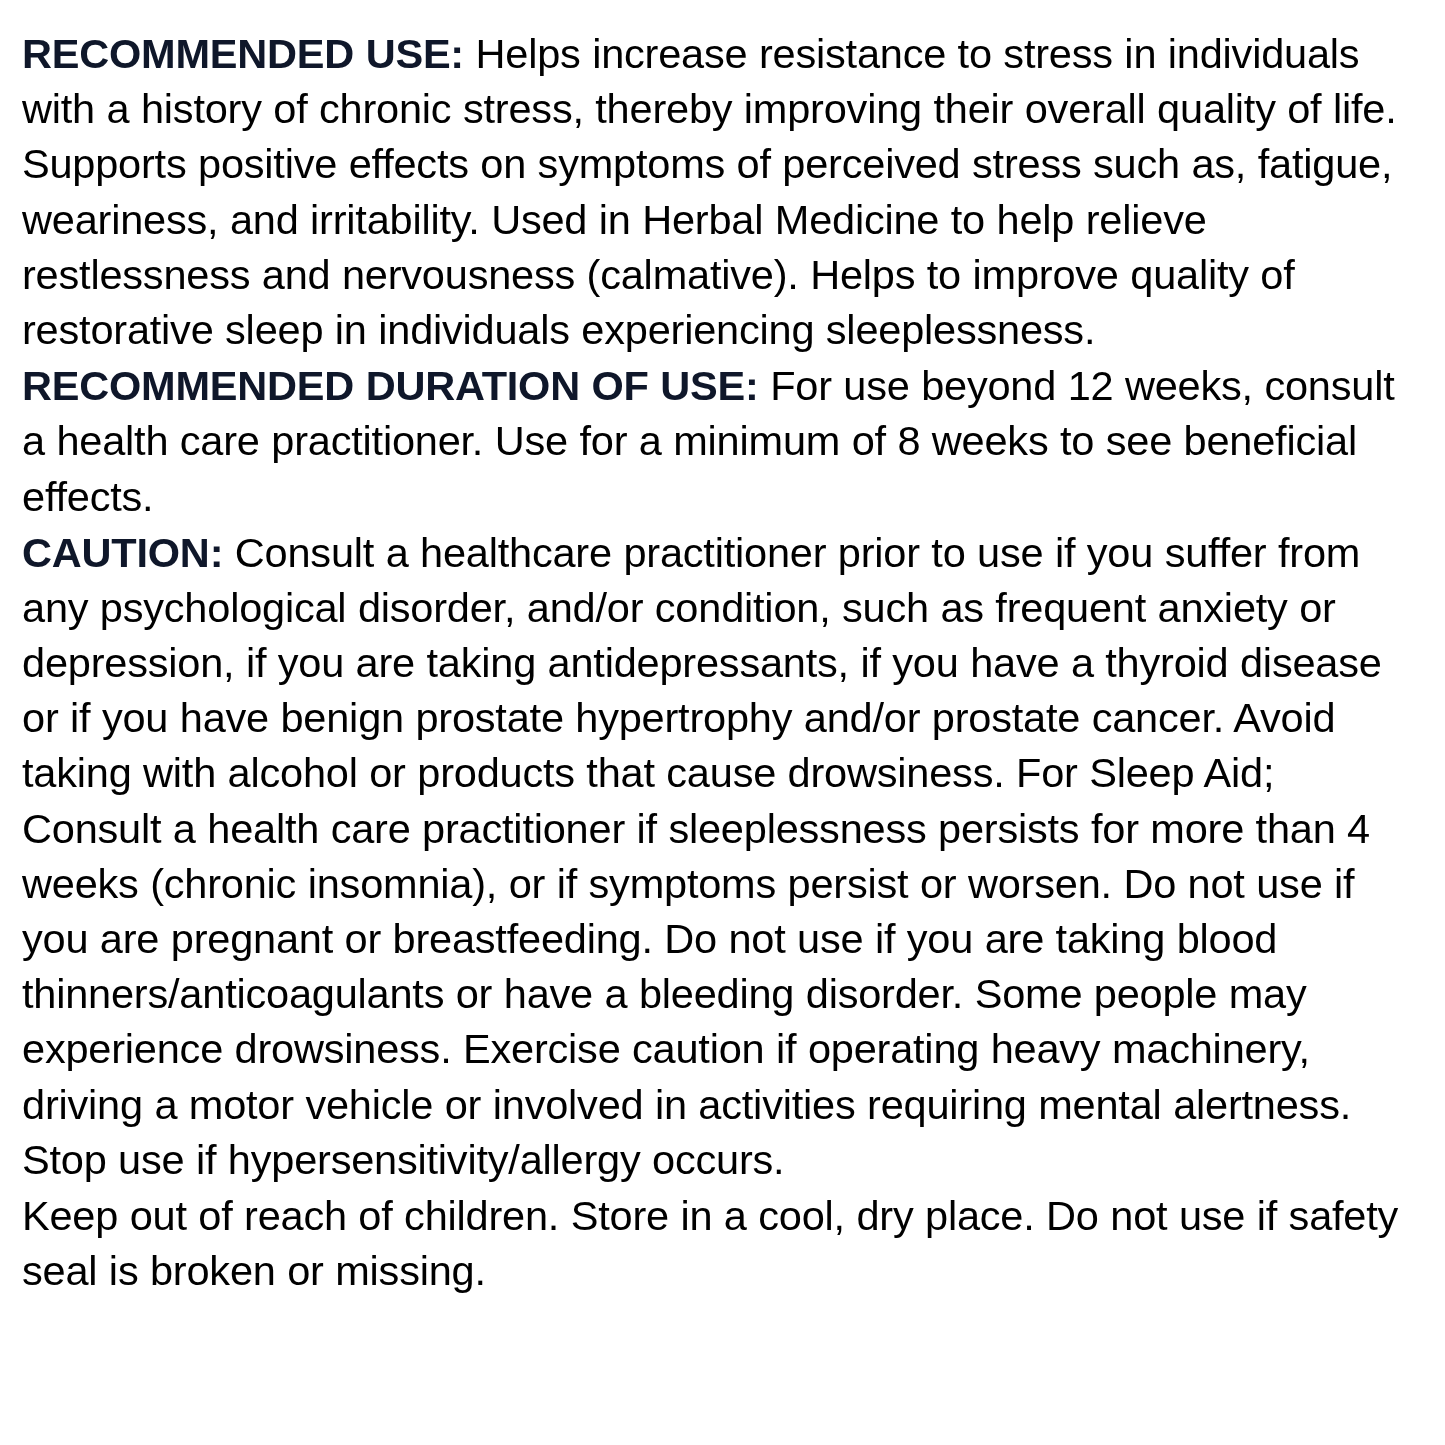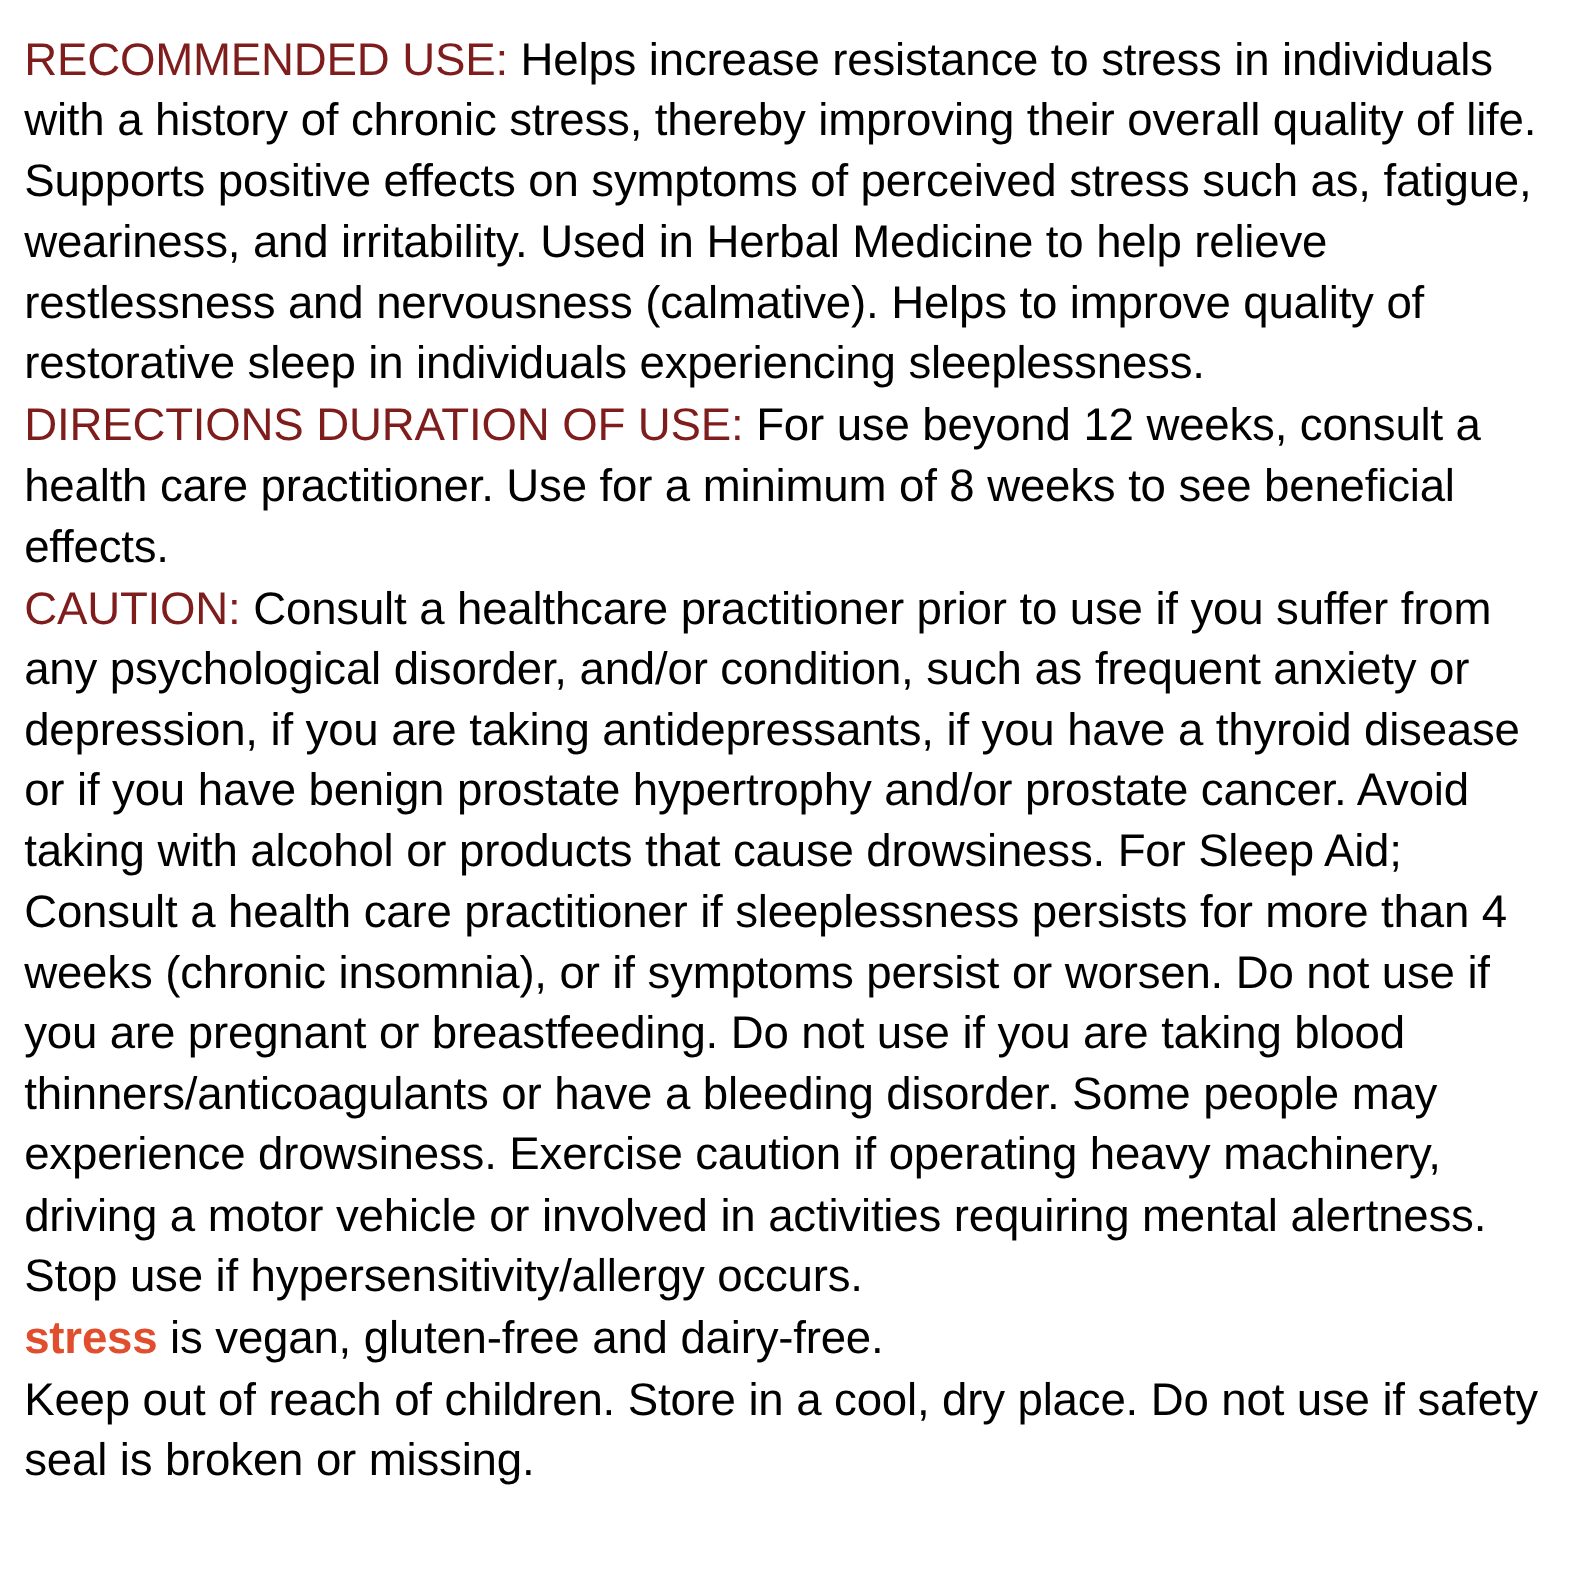--- a/index.html
+++ b/index.html
@@ -24,22 +24,22 @@
   .para {
     font-size: 41.5px;
     line-height: 1.33;
     letter-spacing: -0.2px;
     color: #111111;
     margin: 0 0 1px 0;
     text-align: left;
     word-spacing: 0.2px;
   }
   .heading {
-    color: #7f1d1d;
-    font-weight: normal;
+    color: #0f172a;
+    font-weight: bold;
   }
   .brandword {
     color: #e04e2e;
     font-weight: bold;
   }
   .body-text {
     color: #000000;
     font-weight: normal;
   }
 </style>
@@ -47,28 +47,25 @@
 <body>
 
 <div class="label-panel">
 
   <p class="para">
     <span class="heading">RECOMMENDED USE:</span><span class="body-text"> Helps increase resistance to stress in individuals with a history of chronic stress, thereby improving their overall quality of life. Supports positive effects on symptoms of perceived stress such as, fatigue, weariness, and irritability. Used in Herbal Medicine to help relieve restlessness and nervousness (calmative). Helps to improve quality of restorative sleep in individuals experiencing sleeplessness.</span>
   </p>
 
 
   <p class="para">
-    <span class="heading">DIRECTIONS DURATION OF USE:</span><span class="body-text"> For use beyond 12 weeks, consult a health care practitioner. Use for a minimum of 8 weeks to see beneficial effects.</span>
+    <span class="heading">RECOMMENDED DURATION OF USE:</span><span class="body-text"> For use beyond 12 weeks, consult a health care practitioner. Use for a minimum of 8 weeks to see beneficial effects.</span>
   </p>
 
   <p class="para">
     <span class="heading">CAUTION:</span><span class="body-text"> Consult a healthcare practitioner prior to use if you suffer from any psychological disorder, and/or condition, such as frequent anxiety or depression, if you are taking antidepressants, if you have a thyroid disease or if you have benign prostate hypertrophy and/or prostate cancer. Avoid taking with alcohol or products that cause drowsiness. For Sleep Aid; Consult a health care practitioner if sleeplessness persists for more than 4 weeks (chronic insomnia), or if symptoms persist or worsen. Do not use if you are pregnant or breastfeeding. Do not use if you are taking blood thinners/anticoagulants or have a bleeding disorder. Some people may experience drowsiness. Exercise caution if operating heavy machinery, driving a motor vehicle or involved in activities requiring mental alertness. Stop use if hypersensitivity/allergy occurs.</span>
   </p>
 
-  <p class="para">
-    <span class="brandword">stress</span><span class="body-text"> is vegan, gluten-free and dairy-free.</span>
-  </p>
 
   <p class="para">
     <span class="body-text">Keep out of reach of children. Store in a cool, dry place. Do not use if safety seal is broken or missing.</span>
   </p>
 
 </div>
 
 </body></html>

